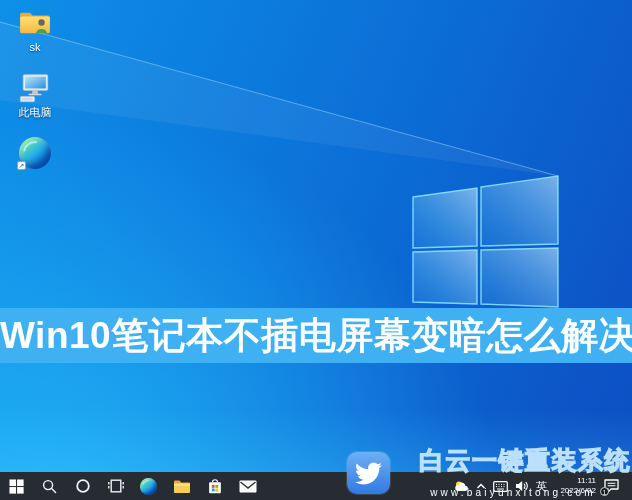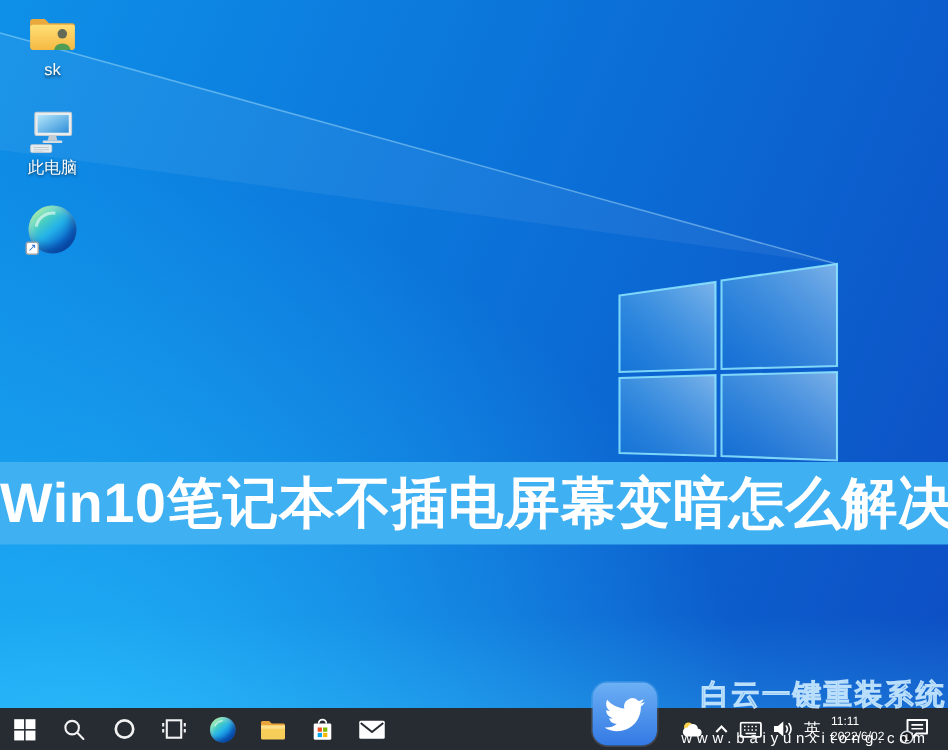--- a/index.html
+++ b/index.html
@@ -33,30 +33,30 @@
     display:flex;align-items:center;justify-content:flex-start;}
   .banner span{color:#fff;font-size:37px;font-weight:700;letter-spacing:0.5px;white-space:nowrap;}
   
   .taskbar{position:absolute;left:0;bottom:0;width:632px;height:28px;background:#272c33;
     display:flex;align-items:center;z-index:2;}
   .tb-btn{width:33px;height:28px;display:flex;align-items:center;justify-content:center;cursor:pointer;position:relative;}
   .edge-ball.small{width:17px;height:17px;box-shadow:inset -2px -2px 3px rgba(4,40,120,0.55), inset 1px 2px 3px rgba(255,255,255,0.35);}
   .edge-ball.small::after{inset:2px;border-top-width:1.5px;}
   .tray{position:absolute;right:0;top:0;height:28px;display:flex;align-items:center;gap:7px;padding-right:12px;}
   .tray-ime{color:#fff;font-size:11px;}
-  .clock{color:#fff;font-size:8px;line-height:1.25;text-align:left;min-width:42px;}
+  .clock{color:#fff;font-size:8px;line-height:1.25;text-align:right;min-width:42px;}
   .ac-wrap{position:relative;width:17px;height:16px;}
   .ac-badge{position:absolute;left:-3px;bottom:-2px;min-width:9px;height:9px;border-radius:50%;
     background:#16181c;border:1px solid #cfd6dd;color:#fff;font-size:6.5px;line-height:9px;text-align:center;}
   
   .watermark{position:absolute;right:1px;bottom:2px;display:flex;align-items:center;gap:5px;z-index:5;}
   .wm-logo{width:43px;height:42px;border-radius:10px;display:flex;align-items:center;justify-content:center;
     background:linear-gradient(180deg,#6cb0f4,#3379e4);box-shadow:0 0 0 1px rgba(255,255,255,0.12);}
   .wm-col{display:flex;flex-direction:column;align-items:center;}
-  .wm-brand{font-size:19px;font-weight:400;letter-spacing:1.5px;line-height:1;white-space:nowrap;
+  .wm-brand{font-size:25px;font-weight:700;letter-spacing:1.5px;line-height:1;white-space:nowrap;
     color:rgba(215,240,255,0.15);padding-left:24px;-webkit-text-stroke:1.2px rgba(200,232,255,0.92);}
   .wm-url{font-size:10px;color:#fff;letter-spacing:3.2px;margin-top:14px;white-space:nowrap;}
 </style>
 </head>
 <body>
 
 <div class="screen">
 
   <svg class="wall-svg" width="632" height="500" viewBox="0 0 632 500">
     <defs>

